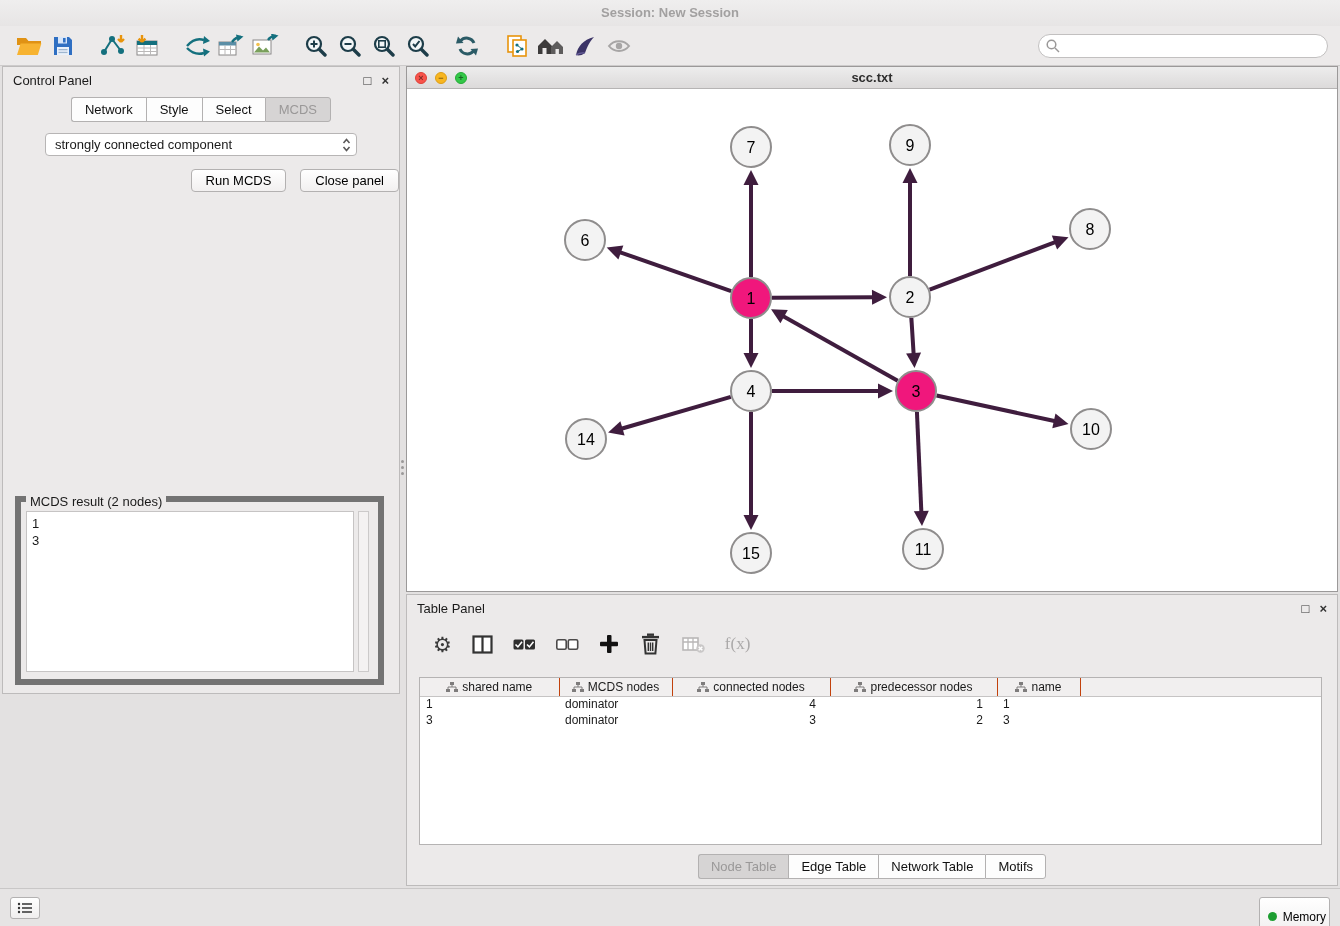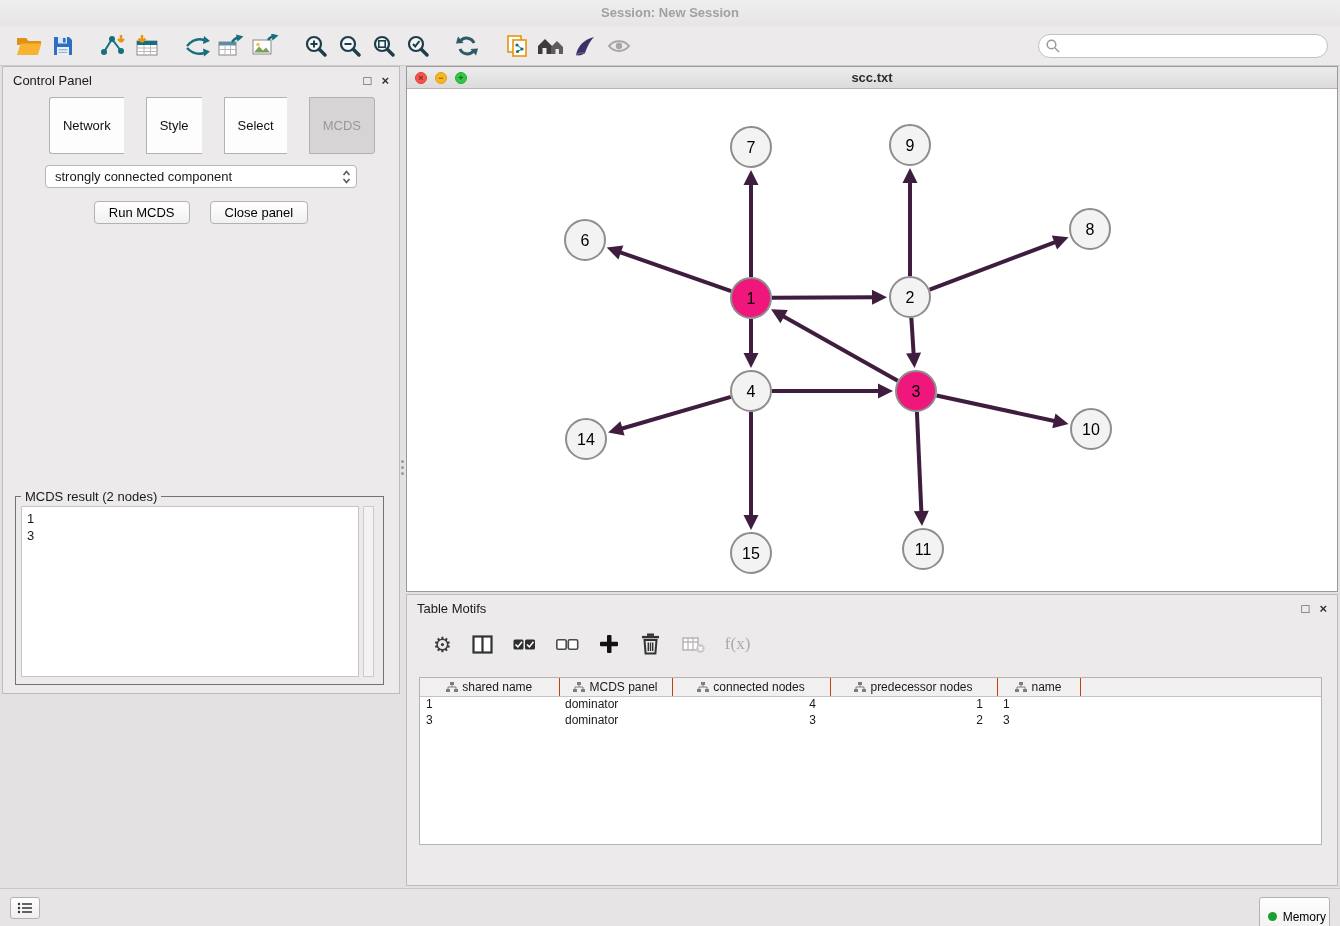--- a/index.html
+++ b/index.html
@@ -47,42 +47,42 @@
     position:absolute; left:2px; top:66px; width:398px; height:628px;
     background:#eceaea; border:1px solid #bdbbbb;
   }
   .panel-titlebar{
     height:26px; display:flex; align-items:center; padding:0 10px; font-size:13px; color:#1a1a1a;
   }
   .panel-titlebar .win-btns{ margin-left:auto; display:flex; gap:10px; align-items:center; }
   .wbtn{ font-size:13px; font-weight:bold; color:#333; background:none; border:none; line-height:1; cursor:default; }
   .cp-tabs{ display:flex; justify-content:center; margin-top:4px; }
   .cp-tab{
-    font-size:13px; padding:20px 13px; background:#fdfdfd; border:1px solid #b3b1b1;
-    border-right:none; color:#111; cursor:default;margin-left:22px;
+    font-size:13px; padding:4px 13px; background:#fdfdfd; border:1px solid #b3b1b1;
+    border-right:none; color:#111; cursor:default;
   }
   .cp-tab:first-child{ border-radius:3px 0 0 3px; }
   .cp-tab:last-child{ border-right:1px solid #b3b1b1; border-radius:0 3px 3px 0; }
   .cp-tab.active{ background:#d6d4d4; color:#9a9898; }
   .opt-label{ text-align:center; margin-top:20px; font-size:13px; }
   .cp-select{
     margin:11px auto 0; width:312px; height:23px; background:#fff;
     border:1px solid #b7b5b5; border-radius:4px; position:relative;
     display:flex; align-items:center; padding:0 20px 0 9px; font-size:13px; cursor:default;
   }
   .cp-select .stepper{ position:absolute; right:5px; top:3px; }
-  .cp-buttons{ display:flex; justify-content:center; gap:20px; margin-top:13px; }
+  .cp-buttons{ display:flex; justify-content:flex-end; gap:14px; margin-top:13px; }
   .cp-btn{
     font-size:13px; padding:3px 14px; background:linear-gradient(#ffffff,#f2f0f0);
     border:1px solid #b3b1b1; border-radius:4px; cursor:default;
     font-family:"Liberation Sans",sans-serif;
   }
   .result-box{
     position:absolute; left:12px; right:15px; top:429px; bottom:8px;
-    border:1px solid #737373;
+    border:6px solid #737373;
   }
   .result-legend{
     position:absolute; top:-8px; left:5px; background:#eceaea; padding:0 4px; font-size:13px;
   }
   .result-inner{
     position:absolute; left:5px; right:24px; top:9px; bottom:7px;
     background:#fff; border:1px solid #c6c4c4; padding:3px 5px;
     font-size:13px; line-height:17px; overflow:hidden;
   }
   .result-scrollbar{
@@ -470,21 +470,21 @@
       </g>
       <g>
         <circle cx="516" cy="460" r="20" fill="#f3f3f3" stroke="#8f8d8d" stroke-width="2"></circle>
         <text x="516" y="465.5" text-anchor="middle" font-size="16" font-family="Liberation Sans, sans-serif" fill="#000000">11</text>
       </g>
     </svg>
 </div>
 
 <div class="table-panel">
   <div class="panel-titlebar">
-    <span>Table Motifs</span>
+    <span>Table Panel</span>
     <span class="win-btns">
       <button class="wbtn">□</button>
       <button class="wbtn">×</button>
     </span>
   </div>
 
   <div class="tp-toolbar">
     <button class="tp-tool">
         <span class="gear-glyph">⚙</span>
       </button>
@@ -551,21 +551,21 @@
               </span>
             </th>
             <th style="width: 113px;">
               <span class="th-inner">
                 <svg width="12" height="10" viewBox="0 0 12 10">
                   <rect x="4" y="0" width="4" height="3" fill="#7e7c7c"></rect>
                   <rect x="0" y="7" width="4" height="3" fill="#7e7c7c"></rect>
                   <rect x="8" y="7" width="4" height="3" fill="#7e7c7c"></rect>
                   <path d="M6 3 V5 M2 7 V5 H10 V7" stroke="#7e7c7c" fill="none"></path>
                 </svg>
-                <span>MCDS panel</span>
+                <span>MCDS nodes</span>
               </span>
             </th>
             <th style="width: 158px;">
               <span class="th-inner">
                 <svg width="12" height="10" viewBox="0 0 12 10">
                   <rect x="4" y="0" width="4" height="3" fill="#7e7c7c"></rect>
                   <rect x="0" y="7" width="4" height="3" fill="#7e7c7c"></rect>
                   <rect x="8" y="7" width="4" height="3" fill="#7e7c7c"></rect>
                   <path d="M6 3 V5 M2 7 V5 H10 V7" stroke="#7e7c7c" fill="none"></path>
                 </svg>
@@ -611,20 +611,26 @@
             <td style="text-align: left;">dominator</td>
             <td class="align-right" style="text-align: right;">3</td>
             <td class="align-right" style="text-align: right;">2</td>
             <td style="text-align: left;">3</td>
             <td></td>
           </tr>
         </tbody>
     </table>
   </div>
 
+  <div class="tp-tabs">
+      <div class="tp-tab active">Node Table</div>
+      <div class="tp-tab">Edge Table</div>
+      <div class="tp-tab">Network Table</div>
+      <div class="tp-tab">Motifs</div>
+    </div>
 </div>
 
 <div class="statusbar">
   <button class="list-btn">
     <svg width="16" height="12" viewBox="0 0 16 12">
       <circle cx="2" cy="2" r="1.2" fill="#333"></circle>
         <line x1="5" y1="2" x2="15" y2="2" stroke="#333" stroke-width="1.5"></line>
       <circle cx="2" cy="6" r="1.2" fill="#333"></circle>
         <line x1="5" y1="6" x2="15" y2="6" stroke="#333" stroke-width="1.5"></line>
       <circle cx="2" cy="10" r="1.2" fill="#333"></circle>

